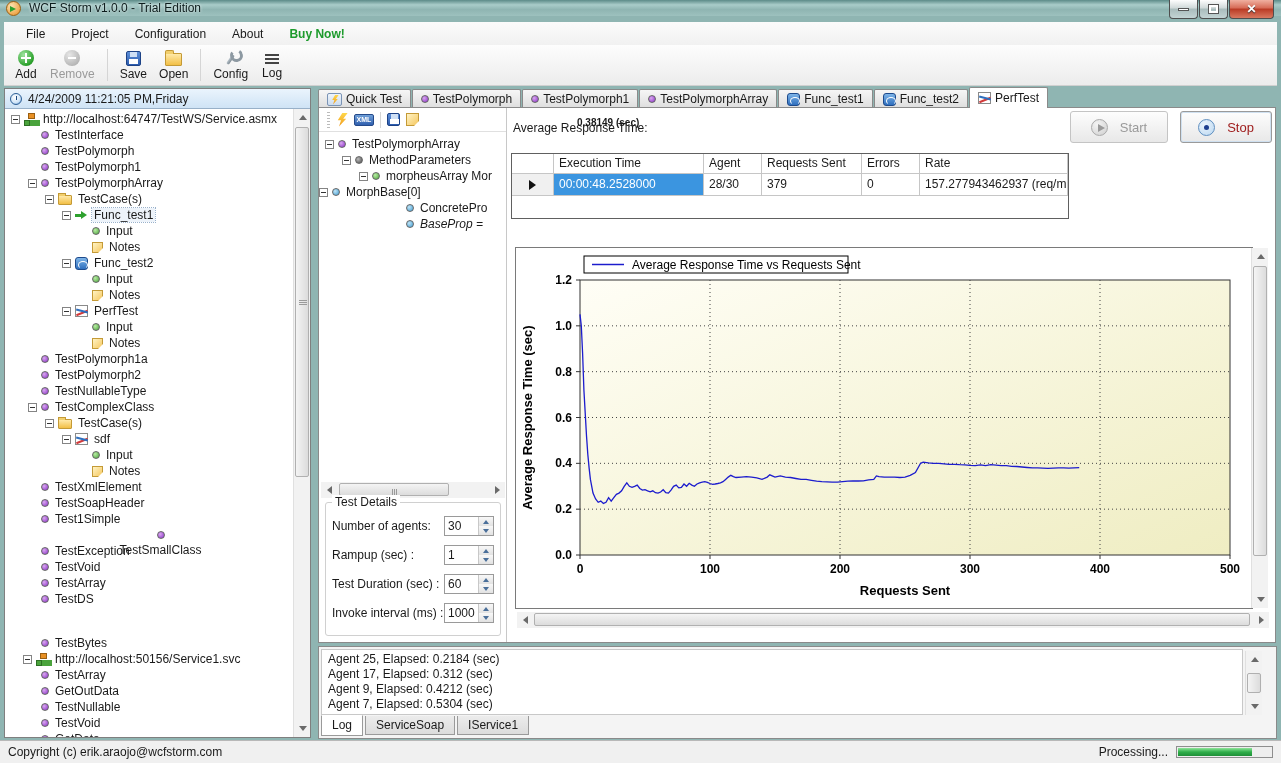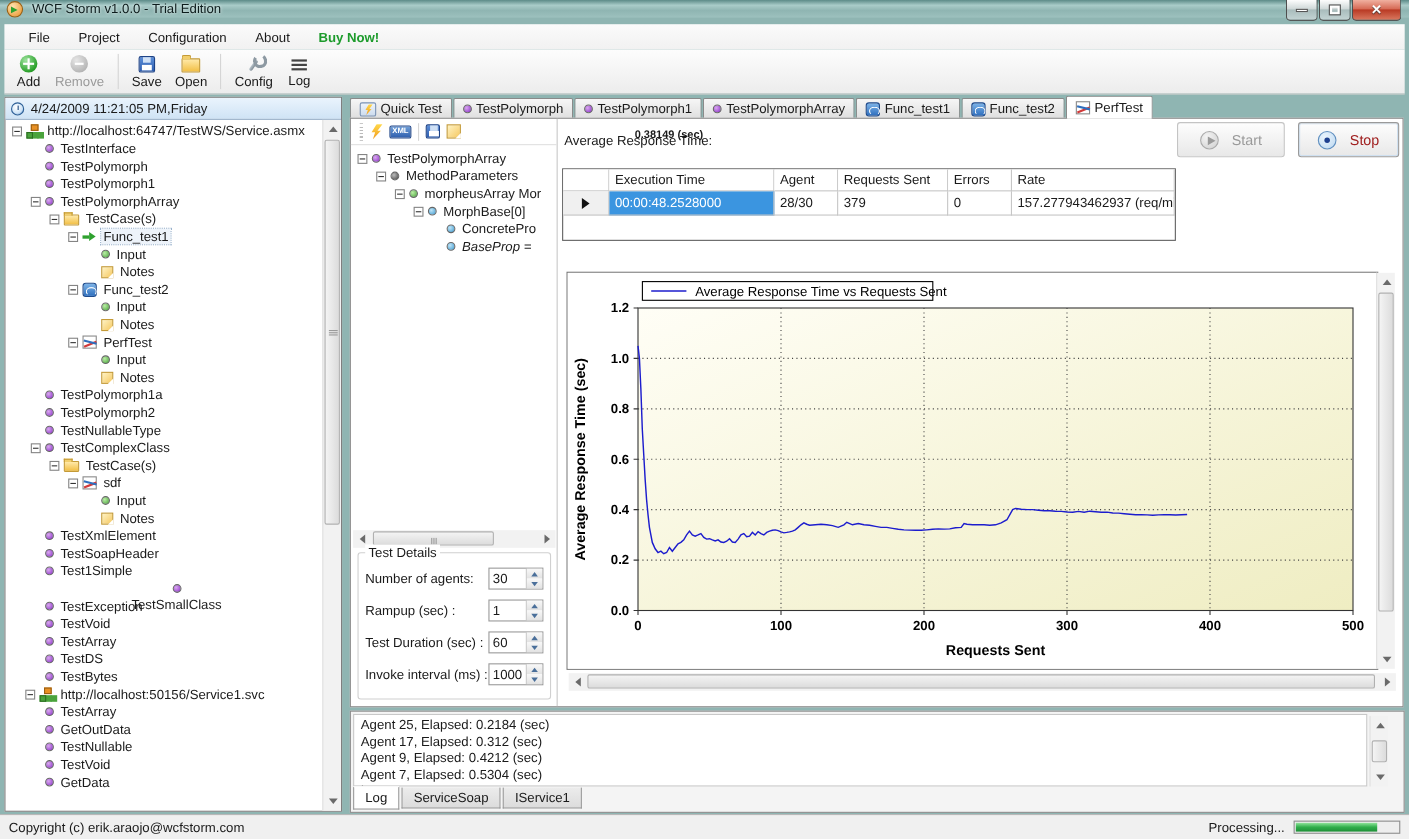--- a/index.html
+++ b/index.html
@@ -367,21 +367,21 @@
       <div class="treerow" style="padding-left: 23px;">
         <span style="width: 9px; flex: 0 0 auto;"></span>
         <span class="ic dot dot-purple"></span>
         <span class="lbl">TestArray</span>
       </div>
       <div class="treerow" style="padding-left: 23px;">
         <span style="width: 9px; flex: 0 0 auto;"></span>
         <span class="ic dot dot-purple"></span>
         <span class="lbl">TestDS</span>
       </div>
-      <div class="treerow" style="padding-left: 23px;">
+      <div class="treerow" style="padding-left: 23px; margin-top: 28px;">
         <span style="width: 9px; flex: 0 0 auto;"></span>
         <span class="ic dot dot-purple"></span>
         <span class="lbl">TestBytes</span>
       </div>
       <div class="treerow" style="padding-left: 18px;">
         <span class="exp"></span>
         <span class="ic ic-net"></span>
         <span class="lbl">http://localhost:50156/Service1.svc</span>
       </div>
       <div class="treerow" style="padding-left: 23px;">
@@ -474,21 +474,21 @@
         <div class="treerow" style="padding-left: 23px;">
           <span class="exp"></span>
           <span class="ic dot dot-dark"></span>
           <span class="lbl">MethodParameters</span>
         </div>
         <div class="treerow" style="padding-left: 40px;">
           <span class="exp"></span>
           <span class="ic dot dot-green"></span>
           <span class="lbl">morpheusArray Mor</span>
         </div>
-        <div class="treerow" style="padding-left: 57px;">
+        <div class="treerow" style="">
           <span class="exp"></span>
           <span class="ic dot dot-blue"></span>
           <span class="lbl">MorphBase[0]</span>
         </div>
         <div class="treerow" style="padding-left: 74px;">
           <span style="width: 9px; flex: 0 0 auto;"></span>
           <span class="ic dot dot-blue"></span>
           <span class="lbl">ConcretePro</span>
         </div>
         <div class="treerow" style="padding-left: 74px; font-style: italic;">

